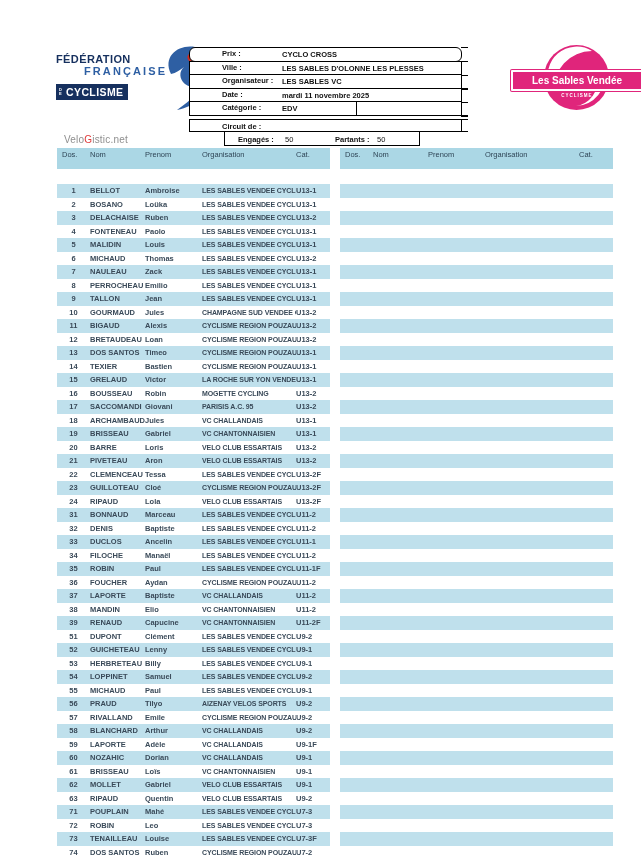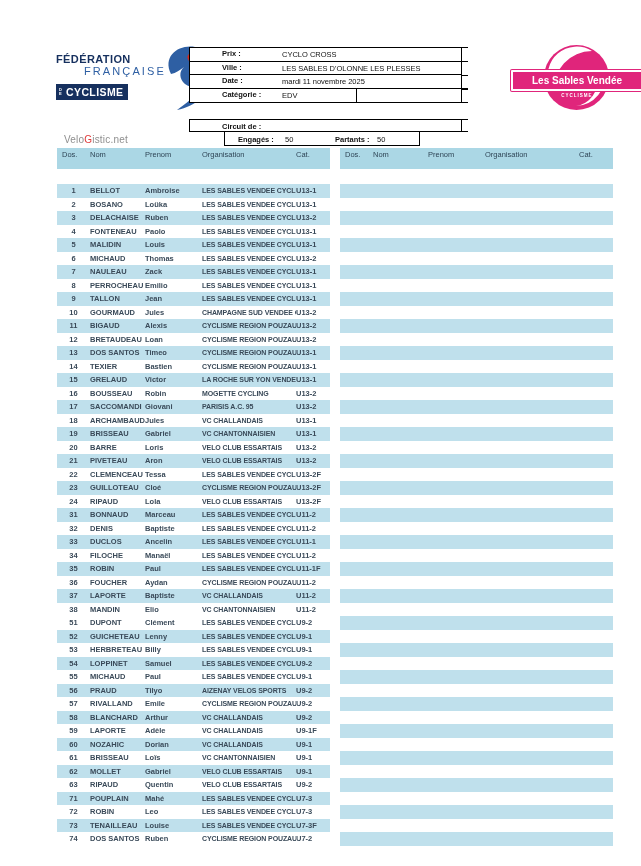--- a/index.html
+++ b/index.html
@@ -2,46 +2,46 @@
 <html><head>
 <meta charset="utf-8">
 <style>
   html,body{margin:0;padding:0;background:#fff;}
   #page{position:relative;width:641px;height:866px;background:#ffffff;
         font-family:"Liberation Sans",sans-serif;overflow:hidden;margin-left:24px;}
 
   
   .ffc{position:absolute;left:32px;top:53px;width:140px;height:64px;}
   .ffc-l1{color:#16305e;font-weight:700;font-size:11px;letter-spacing:.4px;line-height:12px;}
-  .ffc-l2{color:#2e5fa3;font-weight:400;font-size:11px;letter-spacing:2.1px;line-height:12px;padding-left:28px;}
+  .ffc-l2{color:#2e5fa3;font-weight:700;font-size:11px;letter-spacing:2.1px;line-height:12px;padding-left:28px;}
   .ffc-box{margin-top:2px;background:#16305e;color:#fff;display:inline-flex;align-items:center;
            gap:2px;padding:2px 5px 2px 3px;}
   .ffc-de{font-size:4px;line-height:4px;font-weight:700;width:5px;word-break:break-all;}
   .ffc-cyc{font-weight:700;font-size:10.5px;letter-spacing:.4px;}
   .ffc-swoosh{position:absolute;left:100px;top:-10px;width:66px;height:72px;}
 
   
   .sables{position:absolute;left:487px;top:45px;width:132px;height:70px;}
   .sables-circle{position:absolute;left:33px;top:0;width:65px;height:65px;}
   .sables-banner{position:absolute;left:0;top:25px;width:128px;height:17px;background:#e0257b;
                  border:2px solid #fff;border-radius:1px;box-shadow:0 0 0 1px #e0257b;
                  display:flex;align-items:center;justify-content:center;
                  color:#fff;font-weight:700;font-size:10px;white-space:nowrap;}
   .sables-sub{position:absolute;left:0;top:48px;width:132px;text-align:center;color:#fff;
               font-size:4.5px;font-weight:700;letter-spacing:1px;}
 
   
   .form{position:absolute;left:165px;top:47px;width:273px;}
   .form-row{position:relative;height:15px;border:1.4px solid #000;margin-top:-1.4px;
             box-sizing:border-box;background:#fff;}
-  .form-row:first-child{margin-top:0;}
+  .form-row:first-child{margin-top:0;border-radius:6px;}
   .form-row::after{content:"";position:absolute;right:-7px;bottom:-1.4px;width:7px;height:1.4px;background:#000;}
   .form-row:first-child::before{content:"";position:absolute;right:-7px;top:-1.4px;width:7px;height:1.4px;background:#000;}
   .form-label{position:absolute;left:32px;top:0;line-height:12px;font-weight:700;font-size:7.5px;color:#111;}
-  .form-value{position:absolute;left:92px;top:1px;line-height:12px;font-weight:400;font-size:7.5px;color:#111;white-space:nowrap;}
+  .form-value{position:absolute;left:92px;top:1px;line-height:12px;font-weight:700;font-size:7.5px;color:#111;white-space:nowrap;}
   .form-divider{position:absolute;left:166px;top:0;bottom:0;width:1.4px;background:#000;}
 
   .circuit{position:absolute;left:165px;top:119px;width:273px;height:13px;border:1.4px solid #000;
            box-sizing:border-box;}
   .circuit::after{content:"";position:absolute;right:-7px;bottom:-1.4px;width:7px;height:1.4px;background:#000;}
   .circuit::before{content:"";position:absolute;right:-7px;top:-1.4px;width:7px;height:1.4px;background:#000;}
   .circuit .form-label{top:1px;}
 
   .engages{position:absolute;left:200px;top:130.6px;width:196px;height:15px;border:1.4px solid #000;
            box-sizing:border-box;background:#fff;}
@@ -105,20 +105,24 @@
   <div class="form" id="form-rows">
       <div class="form-row">
         <span class="form-label">Prix :</span>
         <span class="form-value">CYCLO CROSS</span>
       </div>
       <div class="form-row">
         <span class="form-label">Ville :</span>
         <span class="form-value">LES SABLES D'OLONNE LES PLESSES</span>
       </div>
       <div class="form-row">
+        <span class="form-label">Organisateur :</span>
+        <span class="form-value">LES SABLES VC</span>
+      </div>
+      <div class="form-row">
         <span class="form-label">Date :</span>
         <span class="form-value">mardi 11 novembre 2025</span>
       </div>
       <div class="form-row">
         <span class="form-label">Catégorie :</span>
         <span class="form-value">EDV</span>
         <span class="form-divider"></span>
       </div>
     </div>
 
@@ -364,20 +368,27 @@
           <span class="c-org">VC CHALLANDAIS</span>
           <span class="c-cat">U11-2</span>
         </div>
         <div class="row">
           <span class="c-dos">38</span>
           <span class="c-nom">MANDIN</span>
           <span class="c-prenom">Elio</span>
           <span class="c-org">VC CHANTONNAISIEN</span>
           <span class="c-cat">U11-2</span>
         </div>
+        <div class="row stripe">
+          <span class="c-dos">39</span>
+          <span class="c-nom">RENAUD</span>
+          <span class="c-prenom">Capucine</span>
+          <span class="c-org">VC CHANTONNAISIEN</span>
+          <span class="c-cat">U11-2F</span>
+        </div>
         <div class="row">
           <span class="c-dos">51</span>
           <span class="c-nom">DUPONT</span>
           <span class="c-prenom">Clément</span>
           <span class="c-org">LES SABLES VENDEE CYCLIS</span>
           <span class="c-cat">U9-2</span>
         </div>
         <div class="row stripe">
           <span class="c-dos">52</span>
           <span class="c-nom">GUICHETEAU</span>

